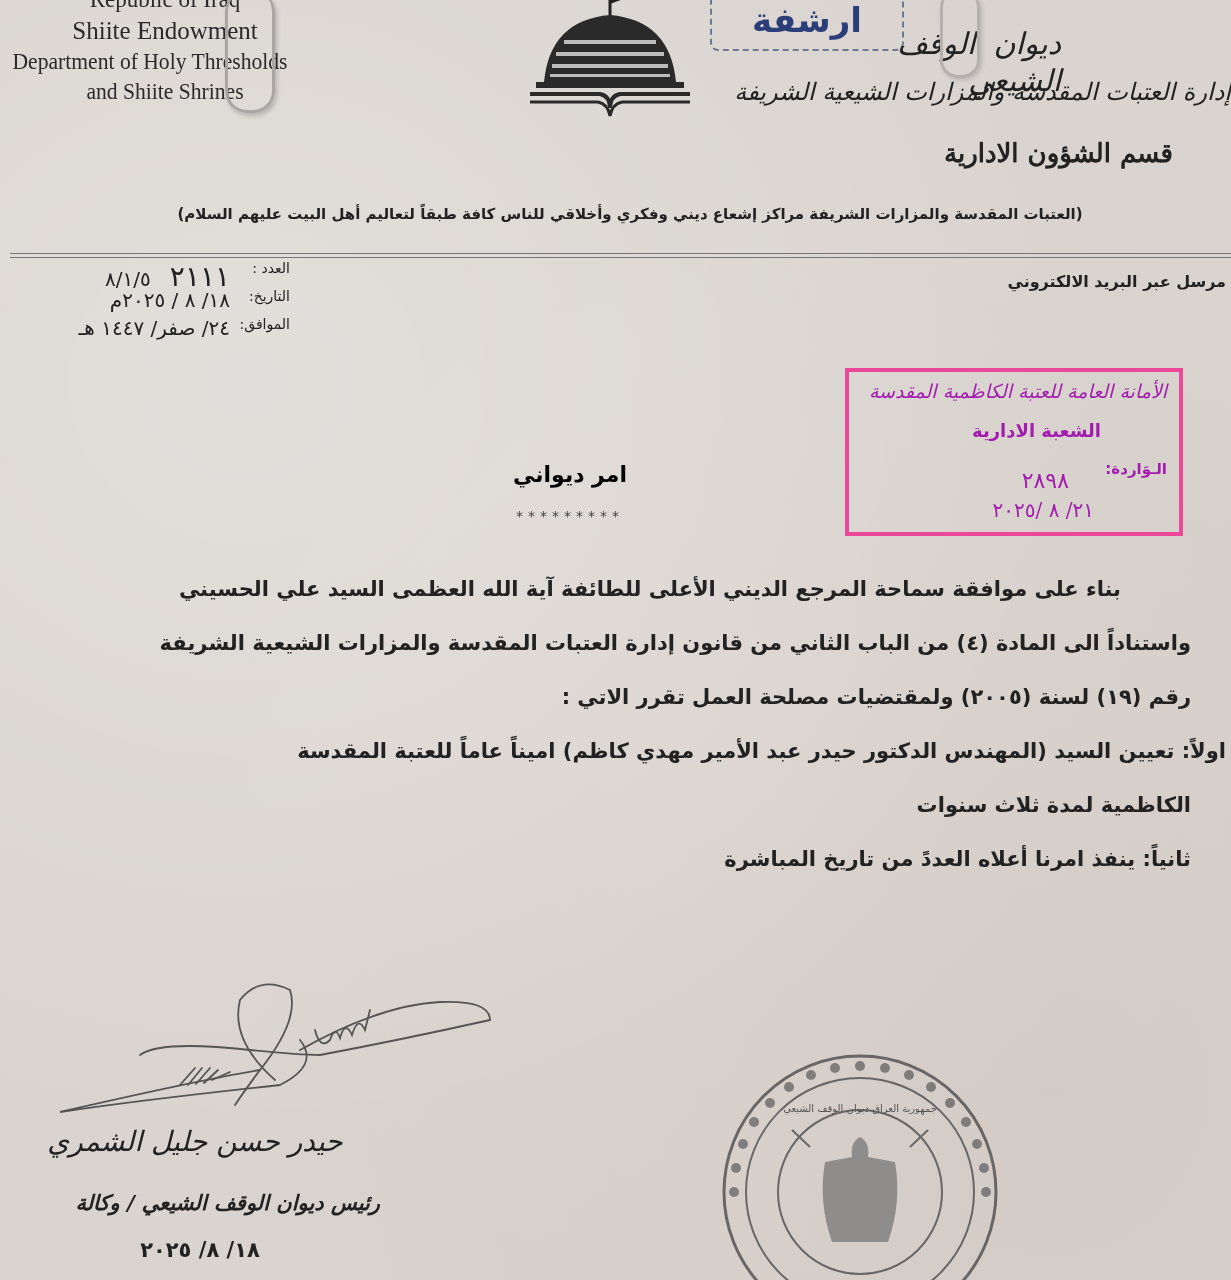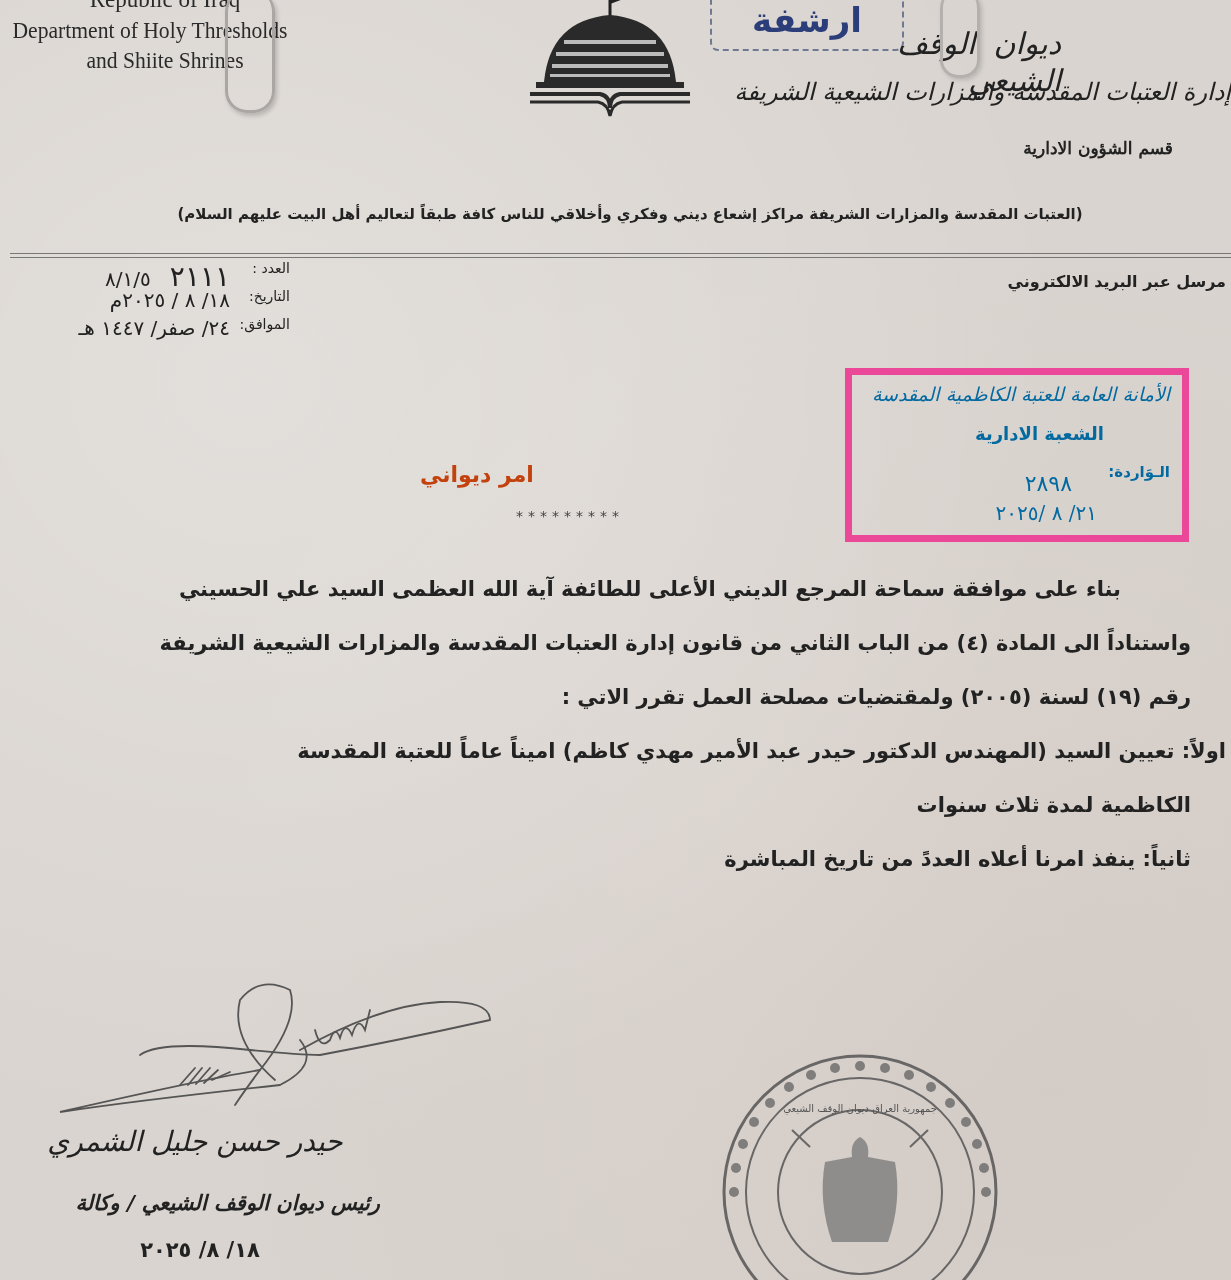--- a/index.html
+++ b/index.html
@@ -38,48 +38,48 @@
   .archive-stamp { left: 710px; top: -6px; width: 190px; height: 55px;
     border: 2px dashed #6f7a92; border-top: none; border-radius: 0 0 8px 8px;
     color: #2c3e7a; font-size: 34px; font-weight: bold; text-align: center;
     direction: rtl; line-height: 52px; }
 
   
   .ar-header { right: 0; top: 0; width: 400px; text-align: right; direction: rtl;
     font-family: "DejaVu Serif", serif; color: #222; }
   .ar-header .h-diwan { position: absolute; right: 170px; top: 26px; font-size: 30px; font-style: italic; font-family: Liberation Mono, monospace; }
   .ar-header .h-dept { position: absolute; right: 0; top: 78px; font-size: 24px; font-style: italic; white-space: nowrap; }
-  .ar-header .h-sec { position: absolute; right: 58px; top: 138px; font-size: 17px; font-weight: bold; }
+  .ar-header .h-sec { position: absolute; right: 58px; top: 138px; font-size: 26px; font-weight: bold; }
 
   .motto { left: 160px; top: 205px; width: 940px; text-align: center; direction: rtl;
     font-size: 15px; font-weight: bold; color: #222; letter-spacing: -0.3px; }
 
   .rule { left: 10px; top: 253px; width: 1221px; height: 3px;
     border-top: 1px solid #777; border-bottom: 1px solid #777; }
 
   .via-email { right: 5px; top: 272px; direction: rtl; font-size: 16px; font-weight: bold; color: #222; }
 
   
   .ref-block { left: 20px; top: 260px; width: 270px; direction: rtl; color: #222; }
   .ref-row { position: relative; height: 28px; font-size: 15px; white-space: nowrap; }
   .ref-row .lbl { position: absolute; right: 0; top: 0; font-size: 14px; }
   .ref-row .val { position: absolute; right: 60px; top: 0; font-size: 20px; font-family: "DejaVu Sans", sans-serif; }
   .ref-row .hand { font-family: "DejaVu Serif", serif; font-size: 28px; letter-spacing: 2px; }
 
   
   .incoming-stamp { left: 845px; top: 368px; width: 330px; height: 160px;
-    border: 7px solid #ec4899; color: #0369a1; direction: rtl; }
+    border: 4px solid #ec4899; color: #a21caf; direction: rtl; }
   .incoming-stamp .s1 { position: absolute; right: 12px; top: 8px; font-size: 19px; font-style: italic; font-family: "DejaVu Serif", serif; white-space: nowrap; }
   .incoming-stamp .s2 { position: absolute; right: 78px; top: 48px; font-size: 18px; font-weight: bold; }
   .incoming-stamp .s3 { position: absolute; right: 12px; top: 88px; font-size: 15px; font-weight: bold; }
   .incoming-stamp .s4 { position: absolute; right: 110px; top: 96px; font-size: 22px; font-family: "DejaVu Serif", serif; letter-spacing: 3px; }
   .incoming-stamp .s5 { position: absolute; right: 85px; top: 126px; font-size: 20px; font-family: "DejaVu Serif", serif; letter-spacing: 2px; }
 
-  .title { left: 420px; top: 462px; width: 300px; text-align: left; direction: rtl;
-    font-size: 22px; font-weight: bold; color: #c2410c; }
+  .title { left: 420px; top: 462px; width: 300px; text-align: center; direction: rtl;
+    font-size: 22px; font-weight: bold; color: #000000; }
   .stars { left: 420px; top: 508px; width: 300px; text-align: center;
     font-size: 14px; letter-spacing: 5px; color: #444; }
 
   
   .body-text { right: 40px; top: 565px; width: 1190px; direction: rtl; text-align: justify;
     font-size: 21px; font-weight: bold; color: #222; }
   .body-line { height: 54px; line-height: 48px; white-space: nowrap; text-align: right; }
   .body-line.first { padding-right: 70px; }
   .body-line.wide { margin-right: -35px; }
 
@@ -93,20 +93,21 @@
     font-size: 21px; font-weight: bold; color: #222; }
 
   
   .seal { left: 720px; top: 1052px; width: 280px; height: 280px; }
 </style>
 </head>
 <body>
 
 <div class="abs en-header">
   <div class="l1">Republic of Iraq</div>
+  <div class="l2">Shiite Endowment</div>
   <div class="l3">Department of Holy Thresholds</div>
   <div class="l4">and Shiite Shrines</div>
 </div>
 <div class="abs paperclip"></div>
 
 <svg class="abs dome-logo" viewBox="0 0 180 135">
   <line x1="90" y1="2" x2="90" y2="26" stroke="#222" stroke-width="3"></line>
   <path d="M90 4 L106 8 L90 14 Z" fill="#222"></path>
   <path d="M24 92 Q30 30 90 25 Q150 30 156 92 Z" fill="#2a2a2a"></path>
   <rect x="44" y="50" width="92" height="4" fill="#bbb"></rect>

